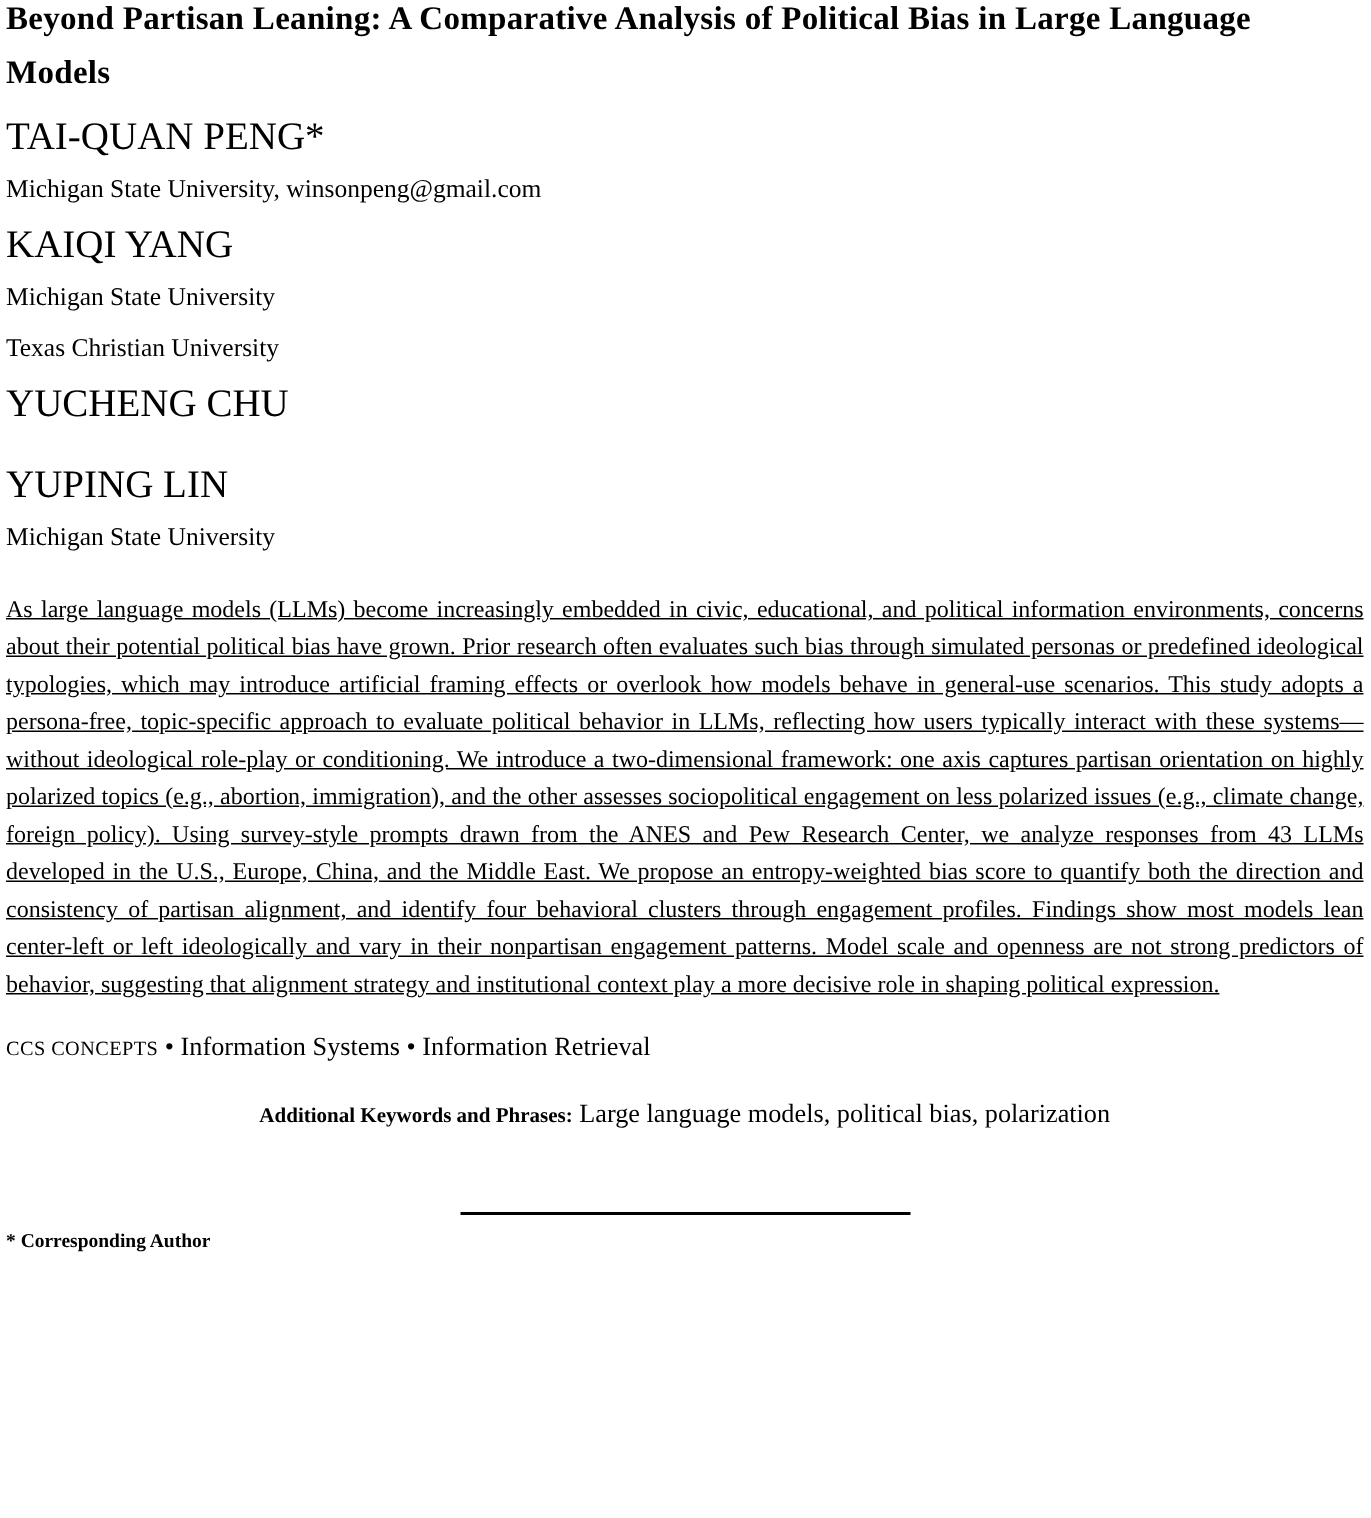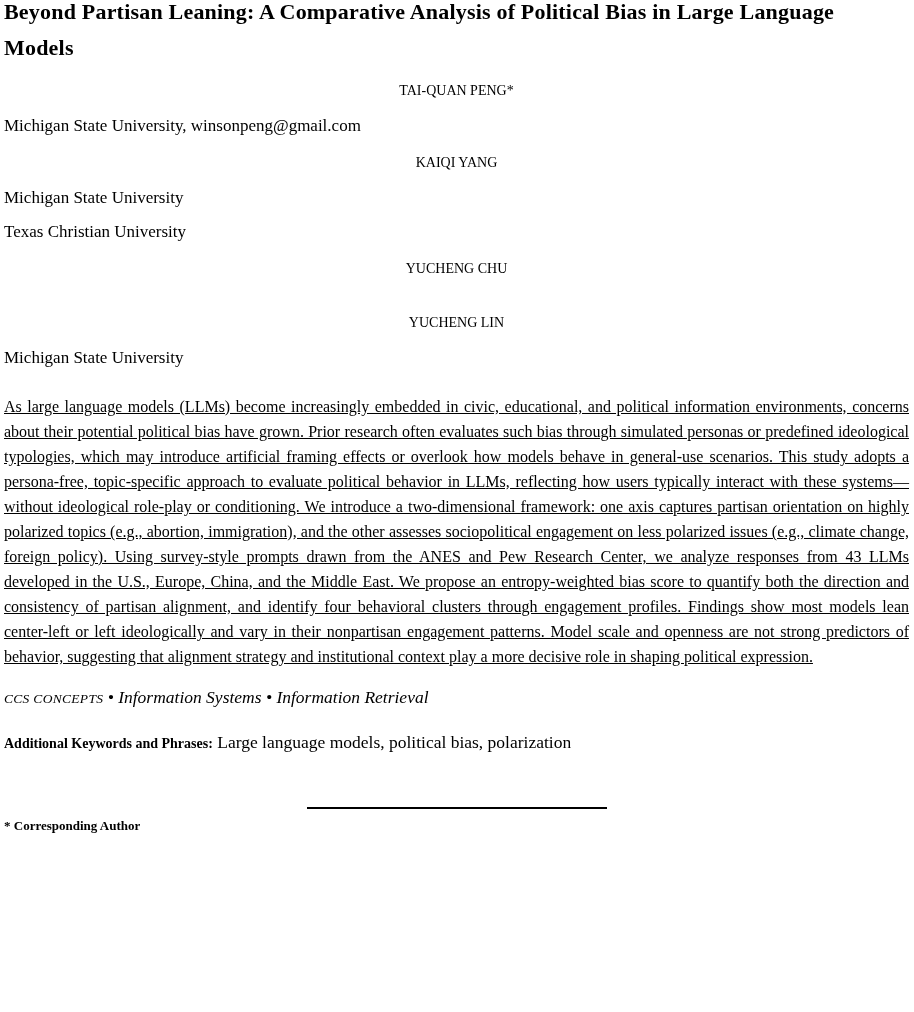--- a/index.html
+++ b/index.html
@@ -27,54 +27,53 @@
     font-weight: bold;
     margin: -6px 0 0 0;
     letter-spacing: 0.2px;
   }
   .subtitle {
     font-size: 18px;
     line-height: 26px;
     margin-top: 8px;
   }
   .author-name {
-    font-size: 14px;
+    font-size: 26px;
     line-height: 26px;
     margin-top: 12px;
-    text-align: center;
   }
   .affiliation {
     font-size: 17px;
     line-height: 24px;
     margin-top: 10px;
   }
   .author-name + .author-name {
     margin-top: 28px;
   }
   .abstract {
     font-size: 16px;
     line-height: 25px;
     text-align: justify;
     margin: 24px 0 0 0;
     text-decoration: underline;
   }
   .ccs {
     margin: 16px 0 0 0;
     font-size: 17.5px;
     line-height: 24px;
-    font-style: italic;
   }
   .ccs-label {
     font-size: 13.5px;
     letter-spacing: 0.3px;
   }
   .keywords {
     margin: 19px 0 0 0;
     font-size: 17.5px;
     line-height: 24px;
+    text-align: center;
   }
   .kw-label {
     font-size: 14px;
     font-weight: bold;
   }
   .footnote-rule {
     margin-top: 51px;
     width: 300px;
     border: 0;
     border-top: 2px solid #000000;
@@ -97,21 +96,21 @@
   <div>
     <div class="author-name">TAI-QUAN PENG*</div>
     <div class="affiliation">Michigan State University, winsonpeng@gmail.com</div>
 
     <div class="author-name">KAIQI YANG</div>
     <div class="affiliation">Michigan State University</div>
 
     <div class="affiliation">Texas Christian University</div>
 
     <div class="author-name">YUCHENG CHU</div>
-    <div class="author-name">YUCHENG LIN</div>
+    <div class="author-name">YUPING LIN</div>
     <div class="affiliation">Michigan State University</div>
   </div>
 
   <p class="abstract">As large language models (LLMs) become increasingly embedded in civic, educational, and political information environments, concerns about their potential political bias have grown. Prior research often evaluates such bias through simulated personas or predefined ideological typologies, which may introduce artificial framing effects or overlook how models behave in general-use scenarios. This study adopts a persona-free, topic-specific approach to evaluate political behavior in LLMs, reflecting how users typically interact with these systems—without ideological role-play or conditioning. We introduce a two-dimensional framework: one axis captures partisan orientation on highly polarized topics (e.g., abortion, immigration), and the other assesses sociopolitical engagement on less polarized issues (e.g., climate change, foreign policy). Using survey-style prompts drawn from the ANES and Pew Research Center, we analyze responses from 43 LLMs developed in the U.S., Europe, China, and the Middle East. We propose an entropy-weighted bias score to quantify both the direction and consistency of partisan alignment, and identify four behavioral clusters through engagement profiles. Findings show most models lean center-left or left ideologically and vary in their nonpartisan engagement patterns. Model scale and openness are not strong predictors of behavior, suggesting that alignment strategy and institutional context play a more decisive role in shaping political expression.</p>
 
   <p class="ccs"><span class="ccs-label">CCS CONCEPTS</span><span> • Information Systems • Information Retrieval</span></p>
 
   <p class="keywords"><span class="kw-label">Additional Keywords and Phrases:</span><span> Large language models, political bias, polarization</span></p>
 
   <hr class="footnote-rule">

